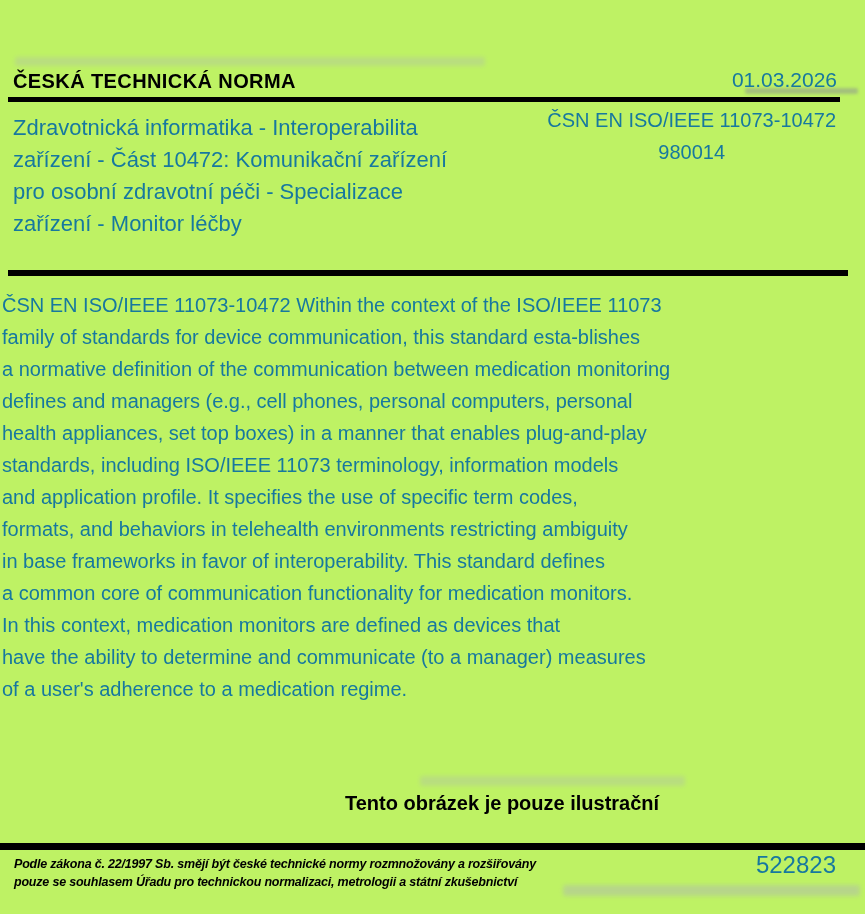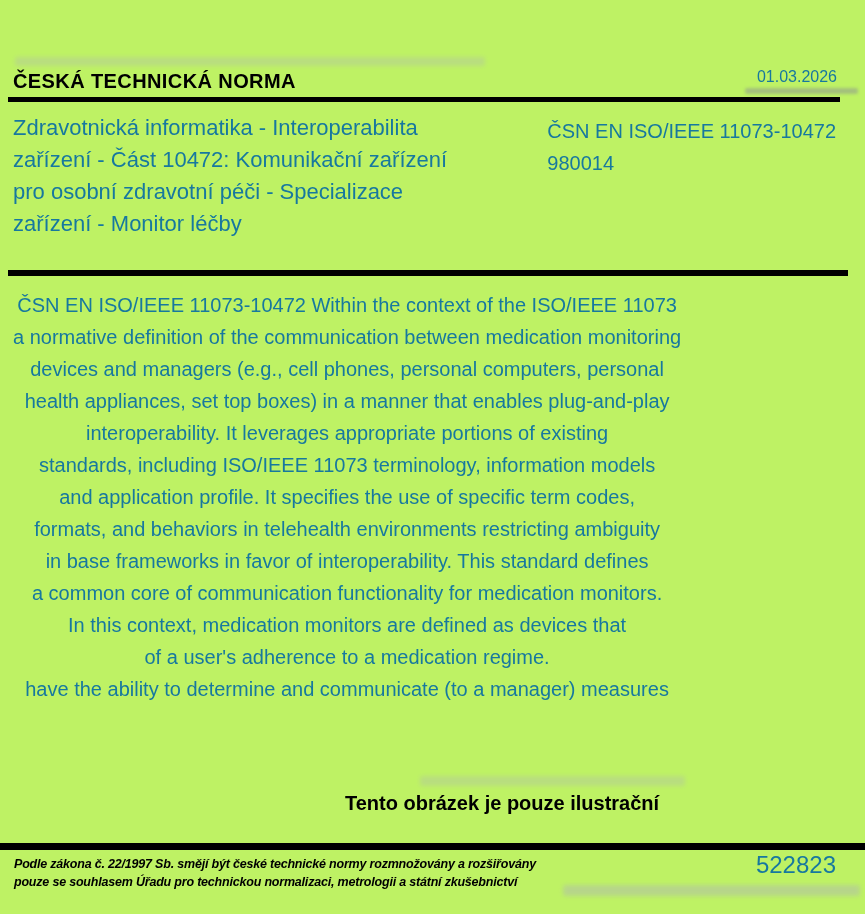--- a/index.html
+++ b/index.html
@@ -15,41 +15,41 @@
   .teal { color: #17789f; }
 
   
   .header-label {
     position: absolute; left: 13px; top: 70px;
     font-size: 20px; font-weight: bold; letter-spacing: 0.4px;
     color: #000; white-space: nowrap;
   }
   .issue-date {
     position: absolute; right: 28px; top: 68px;
-    font-size: 16px; white-space: nowrap;
+    font-size: 21px; white-space: nowrap;
   }
   .rule { position: absolute; background: #000; }
   .rule-header { left: 8px; top: 97px; width: 832px; height: 5px; }
   .rule-section { left: 8px; top: 270px; width: 840px; height: 6px; }
   .rule-footer { left: 0px; top: 843px; width: 865px; height: 7px; }
 
   
   .title-left {
     position: absolute; left: 13px; top: 112px;
     font-size: 22px; line-height: 32px; white-space: nowrap;
   }
   .title-right {
-    position: absolute; right: 29px; top: 115px;
-    font-size: 20px; line-height: 32px; text-align: left; white-space: nowrap;
+    position: absolute; right: 29px; top: 104px;
+    font-size: 20px; line-height: 32px; text-align: center; white-space: nowrap;
   }
 
   
   .abstract {
-    position: absolute; left: 13px; top: 289px;
-    font-size: 20px; line-height: 32px; white-space: nowrap; text-align: center;
+    position: absolute; left: 2px; top: 289px;
+    font-size: 20px; line-height: 32px; white-space: nowrap;
   }
 
   
   .illustration-note {
     position: absolute; left: 345px; top: 792px;
     font-size: 20px; font-weight: bold; color: #000; white-space: nowrap;
   }
 
   
   .legal {
@@ -92,32 +92,32 @@
 
   <div class="title-right teal">
     <div>ČSN EN ISO/IEEE 11073-10472</div>
     <div>980014</div>
   </div>
 
   <div class="rule rule-section"></div>
 
   <div class="abstract teal">
     <div>ČSN EN ISO/IEEE 11073-10472 Within the context of the ISO/IEEE 11073</div>
+    <div>family of standards for device communication, this standard esta-blishes</div>
     <div>a normative definition of the communication between medication monitoring</div>
-    <div>devices and managers (e.g., cell phones, personal computers, personal</div>
+    <div>defines and managers (e.g., cell phones, personal computers, personal</div>
     <div>health appliances, set top boxes) in a manner that enables plug-and-play</div>
-    <div>interoperability. It leverages appropriate portions of existing</div>
     <div>standards, including ISO/IEEE 11073 terminology, information models</div>
     <div>and application profile. It specifies the use of specific term codes,</div>
     <div>formats, and behaviors in telehealth environments restricting ambiguity</div>
     <div>in base frameworks in favor of interoperability. This standard defines</div>
     <div>a common core of communication functionality for medication monitors.</div>
     <div>In this context, medication monitors are defined as devices that</div>
+    <div>have the ability to determine and communicate (to a manager) measures</div>
     <div>of a user's adherence to a medication regime.</div>
-    <div>have the ability to determine and communicate (to a manager) measures</div>
   </div>
 
   <div class="ghost ghost-3"></div>
 
   <div class="illustration-note">Tento obrázek je pouze ilustrační</div>
 
   <div class="rule rule-footer"></div>
 
   <div class="legal">
     <div>Podle zákona č. 22/1997 Sb. smějí být české technické normy rozmnožovány a rozšiřovány</div>

